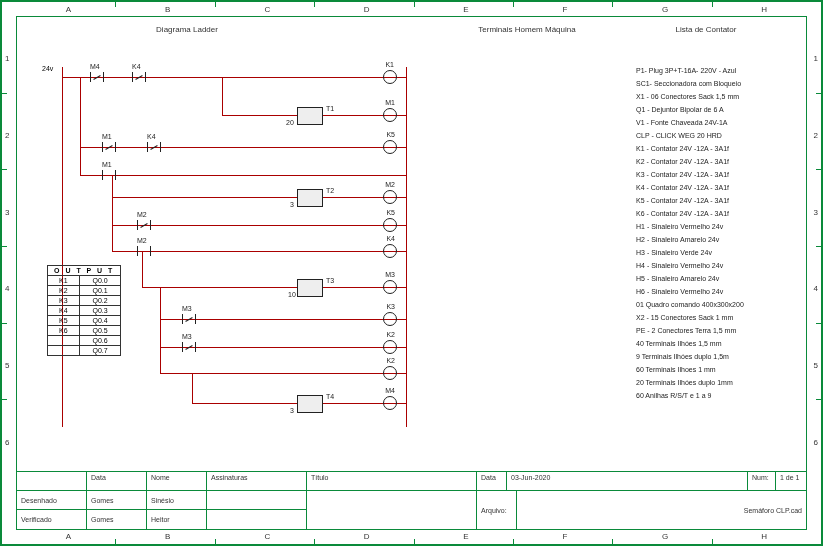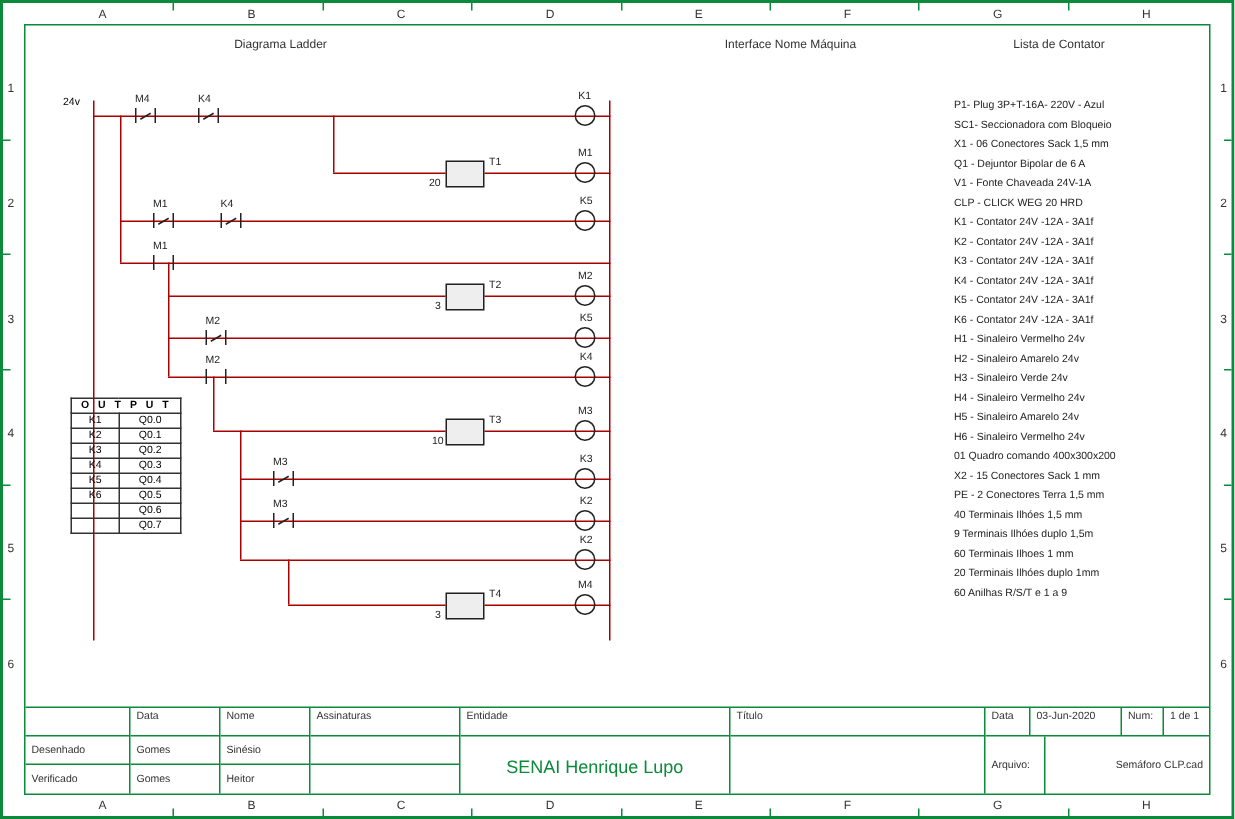--- a/index.html
+++ b/index.html
@@ -59,21 +59,21 @@
   .tb-head { height: 19px; border-bottom: 1px solid #0a8a3a; padding: 2px 4px; }
   .big { font-size: 12px; color: #0a8a3a; display: flex; align-items: center; justify-content: center; height: 39px; }
 </style>
 </head>
 <body>
 
 <div class="sheet">
   <div class="inner">
 
     <div class="section-title" style="left:110px;top:8px;width:120px">Diagrama Ladder</div>
-    <div class="section-title" style="left:440px;top:8px;width:140px">Interface Nome Máquina</div>
+    <div class="section-title" style="left:440px;top:8px;width:140px">Terminais Homem Máquina</div>
     <div class="section-title" style="right:40px;top:8px;width:120px">Lista de Contator</div>
 
     <div class="ladder">
       <span class="supply">24v</span>
       <div class="rail rail-l"></div>
       <div class="rail rail-r"></div>
 
       <div class="rung" style="top:10px"></div>
       <div class="rung" style="top:48px;left:180px"></div>
       <div class="rung" style="top:80px;left:38px"></div>
@@ -240,24 +240,20 @@
       </div>
       <div class="tb-col" style="width:60px">
         <div class="tb-head">Nome</div>
         <div class="tb-row">Sinésio</div>
         <div class="tb-row" style="border-bottom:none">Heitor</div>
       </div>
       <div class="tb-col" style="width:100px">
         <div class="tb-head">Assinaturas</div>
         <div class="tb-row"></div>
         <div class="tb-row" style="border-bottom:none"></div>
-      </div>
-      <div class="tb-col" style="width:180px">
-        <div class="tb-head">Entidade</div>
-        <div class="big">SENAI Henrique Lupo</div>
       </div>
       <div class="tb-col" style="width:170px">
         <div class="tb-head">Título</div>
       </div>
       <div class="tb-col" style="flex:1;border-right:none">
         <div style="display:flex;height:19px;border-bottom:1px solid #0a8a3a">
           <div class="tb-cell" style="width:30px;border-right:1px solid #0a8a3a">Data</div>
           <div class="tb-cell" style="flex:1;border-right:1px solid #0a8a3a">03-Jun-2020</div>
           <div class="tb-cell" style="width:28px;border-right:1px solid #0a8a3a">Num:</div>
           <div class="tb-cell" style="width:30px">1 de 1</div>

